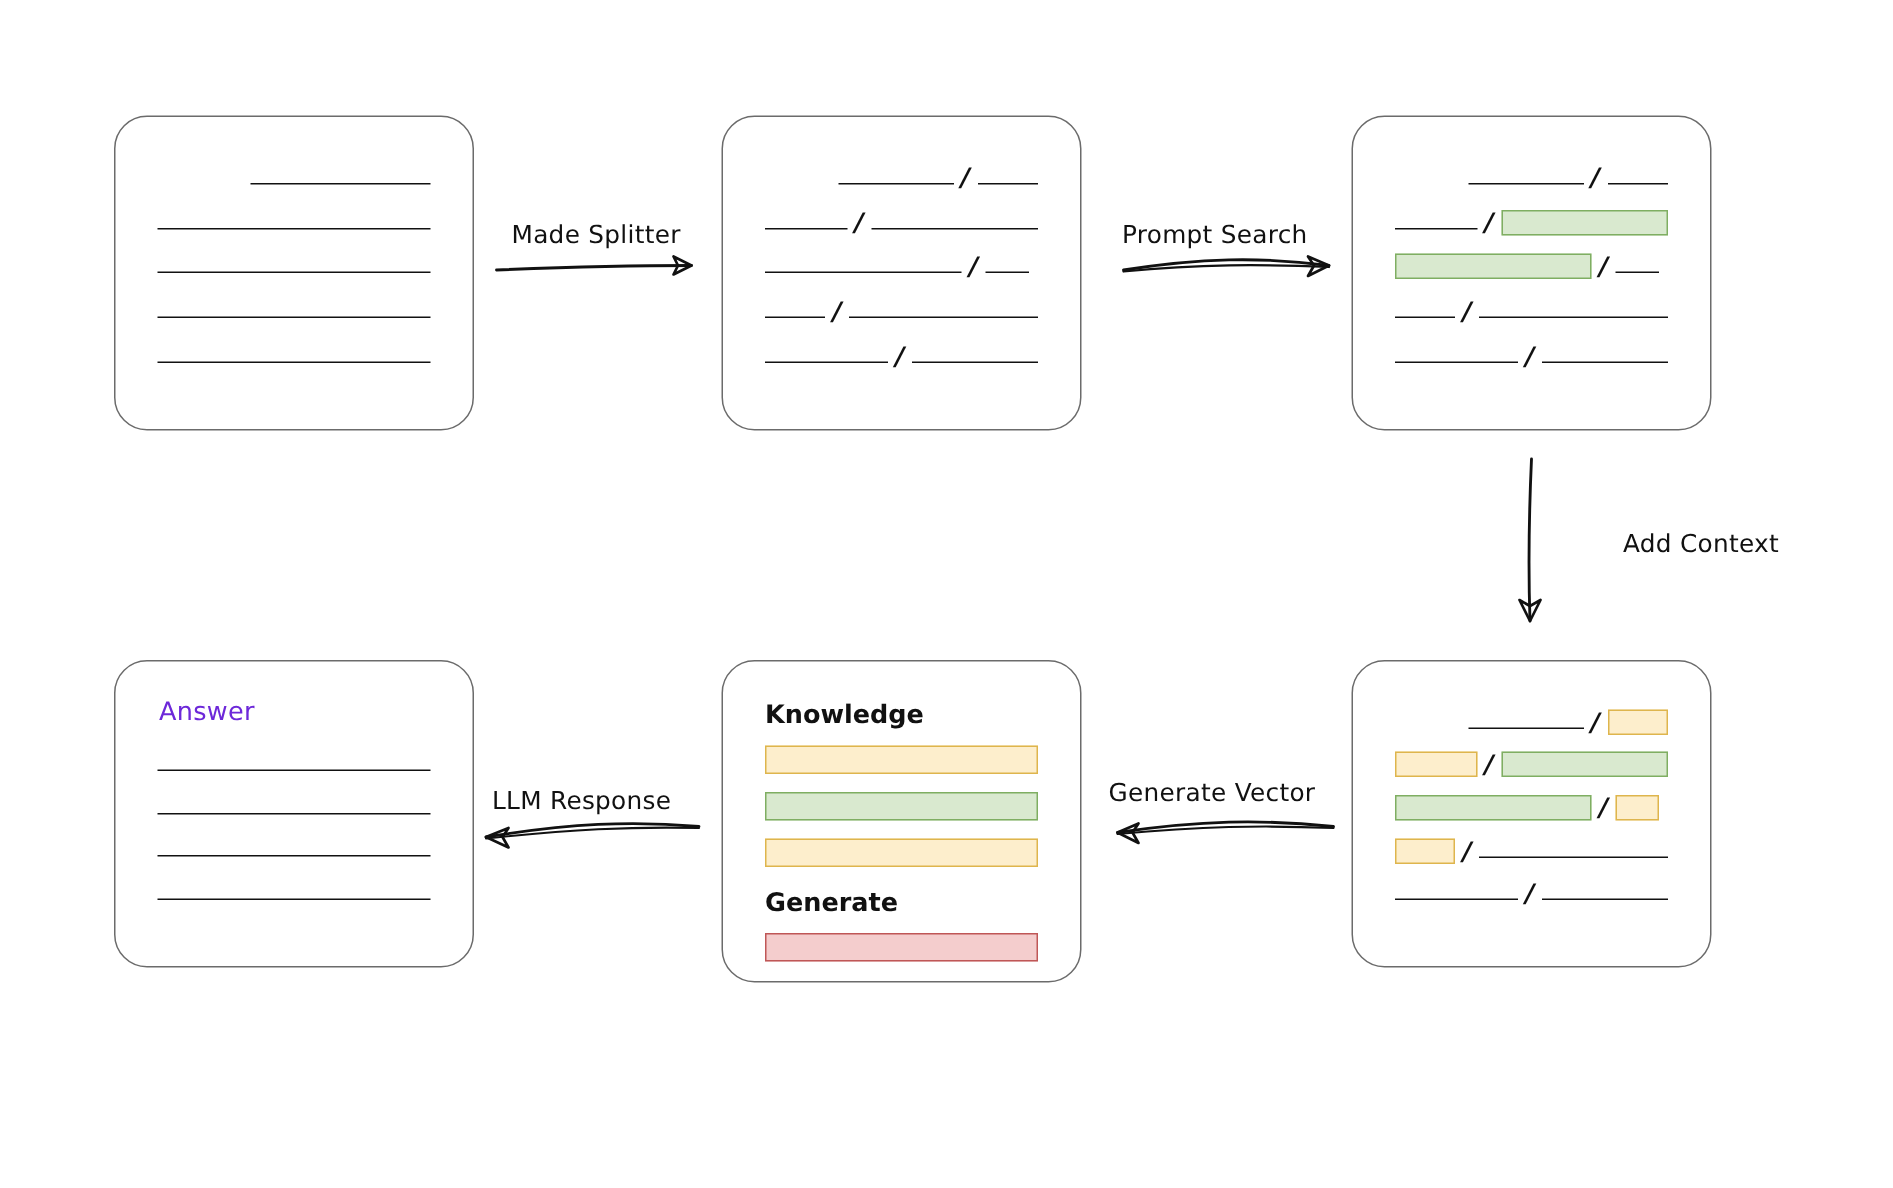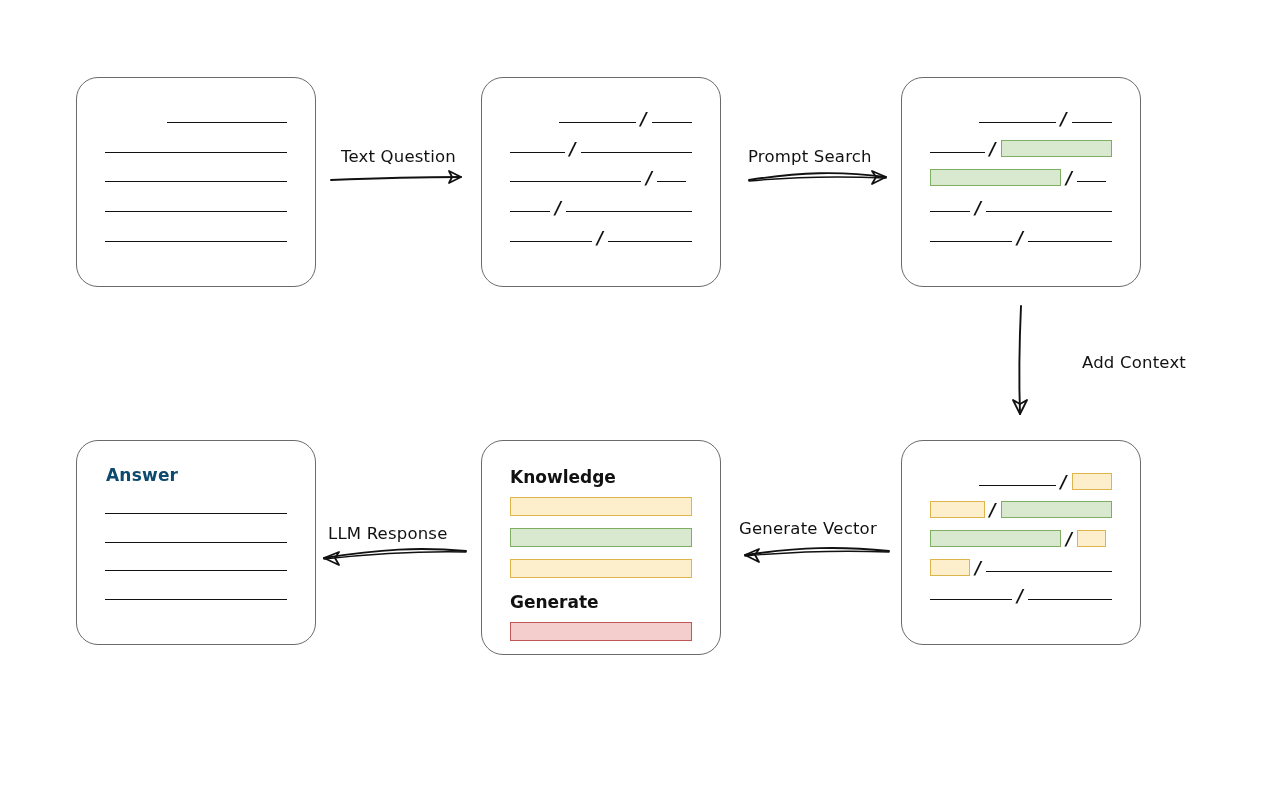--- a/index.html
+++ b/index.html
@@ -80,23 +80,23 @@
   }
   .chunk.green  { background: #d9e9cf; border-color: #7fae62; }
   .chunk.yellow { background: #fdeecc; border-color: #deb54d; }
 
   .spacer { flex: 0 0 auto; }
 
   
   .card-title {
     position: absolute;
     font-size: 17px;
-    font-weight: 700;
+    font-weight: 400;
     letter-spacing: 0.2px;
-    color: #0c4a6e;
+    color: #6d28d9;
     white-space: nowrap;
   }
 
   
   .kq {
     position: absolute;
     inset: 0;
     padding: 26px 28px;
     box-sizing: border-box;
   }
@@ -320,21 +320,21 @@
         </div>
         <div class="line-row">
           <span class="seg" style="width: 100%;"></span>
         </div>
         <div class="line-row">
           <span class="seg" style="width: 100%;"></span>
         </div>
       </div>
   </div>
 
-  <div class="arrow-label" style="left:341px; top:147px;">Text Question</div>
+  <div class="arrow-label" style="left:341px; top:147px;">Made Splitter</div>
 
   <div class="arrow-label" style="left:748px; top:147px;">Prompt Search</div>
 
   <div class="arrow-label" style="left:1036px; top:353px;margin-left:46px;">Add Context</div>
 
   <div class="arrow-label" style="left:739px; top:519px;">Generate Vector</div>
 
   <div class="arrow-label" style="left:328px; top:524px;">LLM Response</div>
 
 

